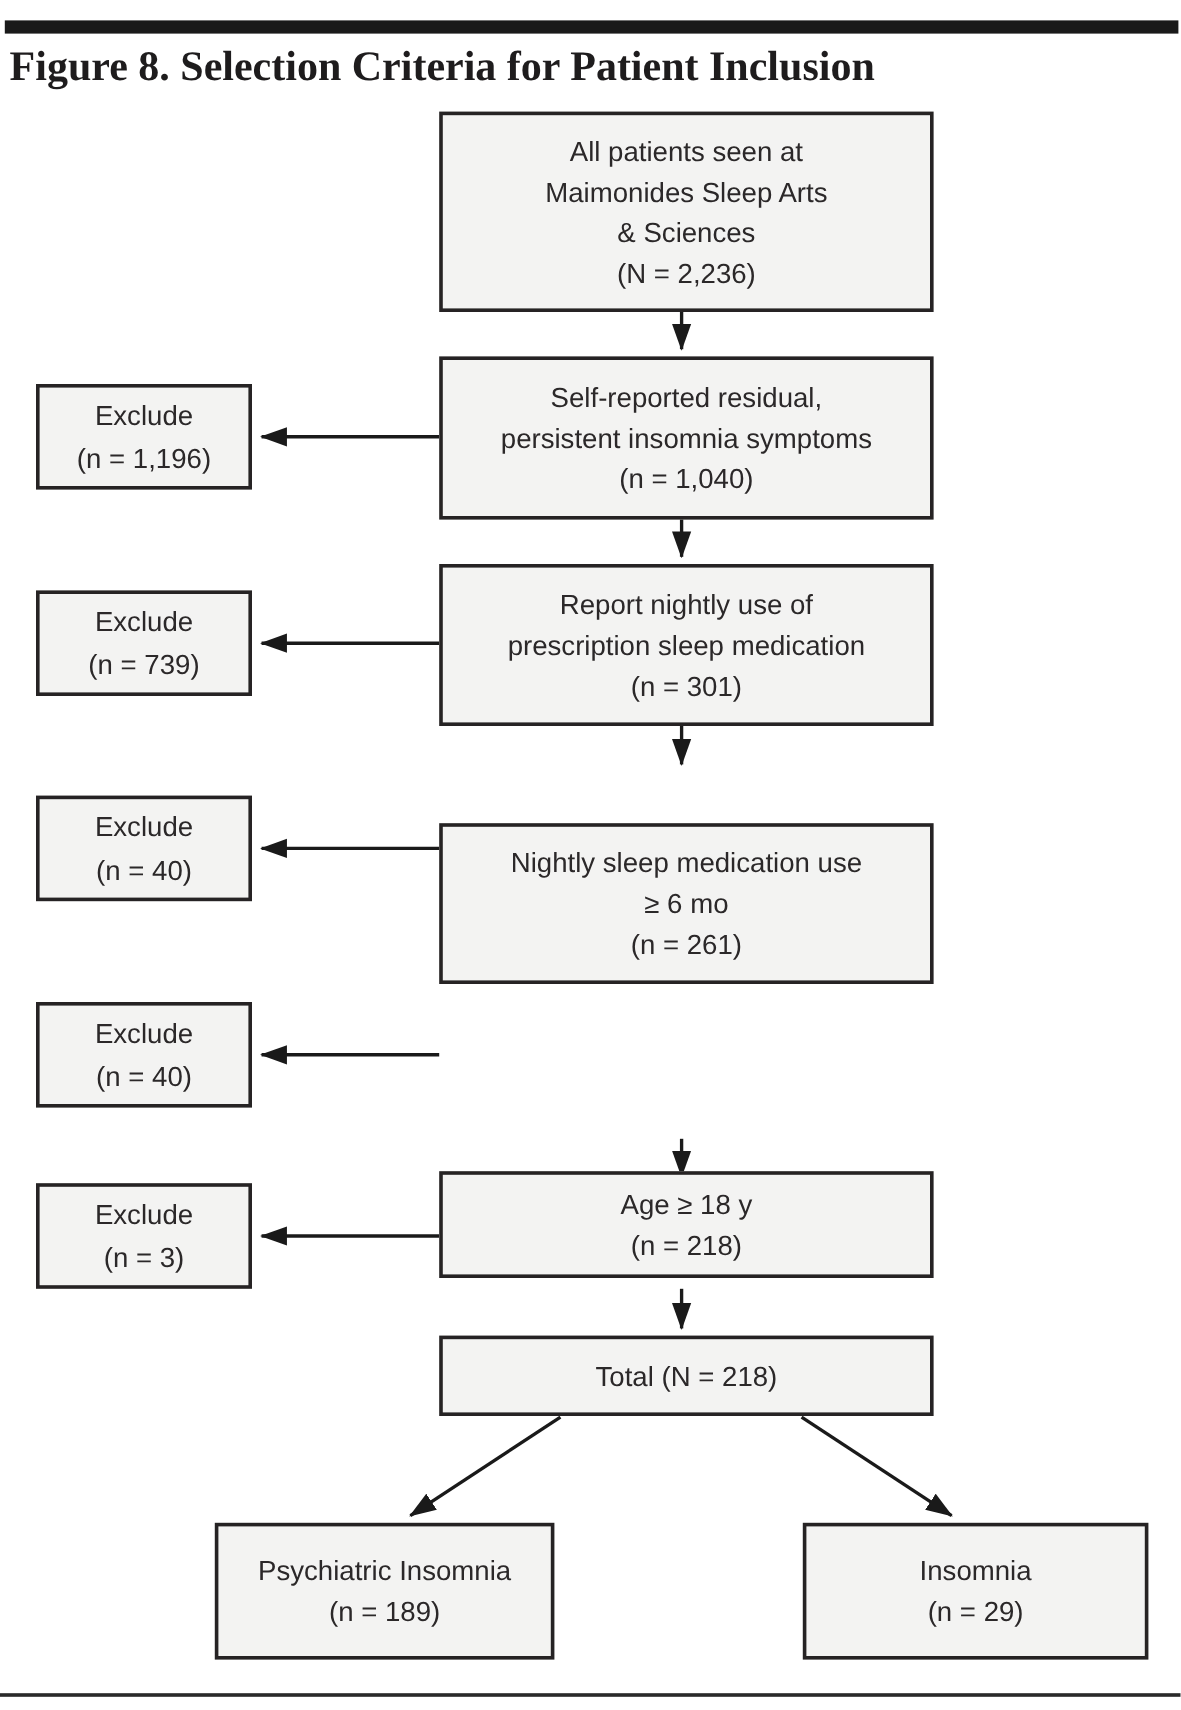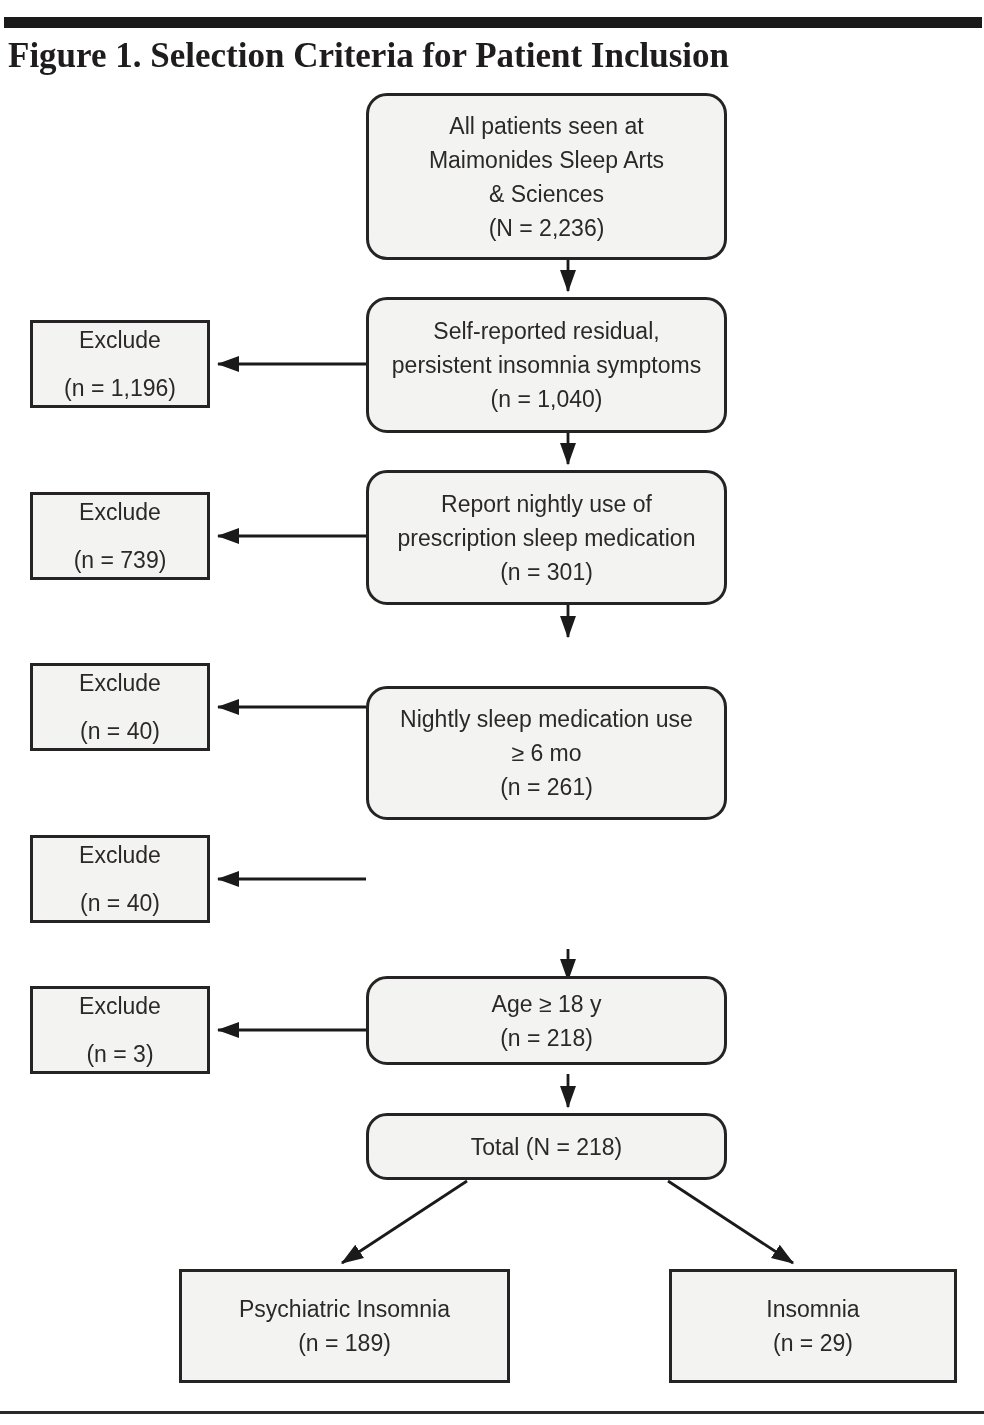--- a/index.html
+++ b/index.html
@@ -45,58 +45,58 @@
     justify-content: center;
     text-align: center;
   }
   .fbox .box-text {
     white-space: pre-line;
     font-size: 23px;
     line-height: 34px;
     color: #2b2829;
   }
   
-  .main-col { left: 366px; width: 361px; border-radius: 21px; }
+  .main-col { left: 366px; width: 412px; }
   .b1 { top: 93px;  height: 167px; }
   .b2 { top: 297px; height: 136px; }
   .b3 { top: 470px; height: 135px; }
   .b4 { top: 643px; height: 134px; margin-top: 43px; }
   .b5 { top: 815px; height: 135px; }
   .b6 { top: 976px; height: 89px; }
   .b7 { top: 1113px; height: 67px; justify-content: center; }
   
   .excl { left: 30px; width: 180px; height: 88px; }
   .e1 { top: 320px; }
   .e2 { top: 492px; }
   .e3 { top: 663px; }
   .e4 { top: 835px; }
   .e5 { top: 986px; }
-  .excl .box-text { line-height: 48px; }
+  .excl .box-text { line-height: 36px; }
   
-  .o1 { left: 179px; top: 1269px; width: 331px; height: 114px; justify-content: center; }
+  .o1 { left: 179px; top: 1269px; width: 283px; height: 114px; justify-content: center; }
   .o2 { left: 669px; top: 1269px; width: 288px; height: 114px; }
   svg.connectors {
     position: absolute;
     left: 0; top: 0;
     width: 984px; height: 1425px;
     pointer-events: none;
   }
   svg.connectors line {
     stroke: #1a1a1a;
     stroke-width: 2.8px;
   }
 </style>
 </head>
 <body>
 
 <div id="page">
 
   <div class="top-bar"></div>
 
-  <div class="fig-title">Figure 1. Selection Criteria for Patient Inclusion</div>
+  <div class="fig-title">Figure 8. Selection Criteria for Patient Inclusion</div>
 
   <svg class="connectors" viewBox="0 0 984 1425">
     <defs>
       <marker id="ah" markerUnits="strokeWidth" markerWidth="8" markerHeight="6" viewBox="0 0 7 5" refX="6.6" refY="2.5" orient="auto">
         <path d="M0,0 L7,2.5 L0,5 z" fill="#1a1a1a"></path>
       </marker>
     </defs>
     <line x1="568" y1="259" x2="568" y2="291" marker-end="url(#ah)"></line>
     <line x1="568" y1="432" x2="568" y2="464" marker-end="url(#ah)"></line>
     <line x1="568" y1="604" x2="568" y2="637" marker-end="url(#ah)"></line>

